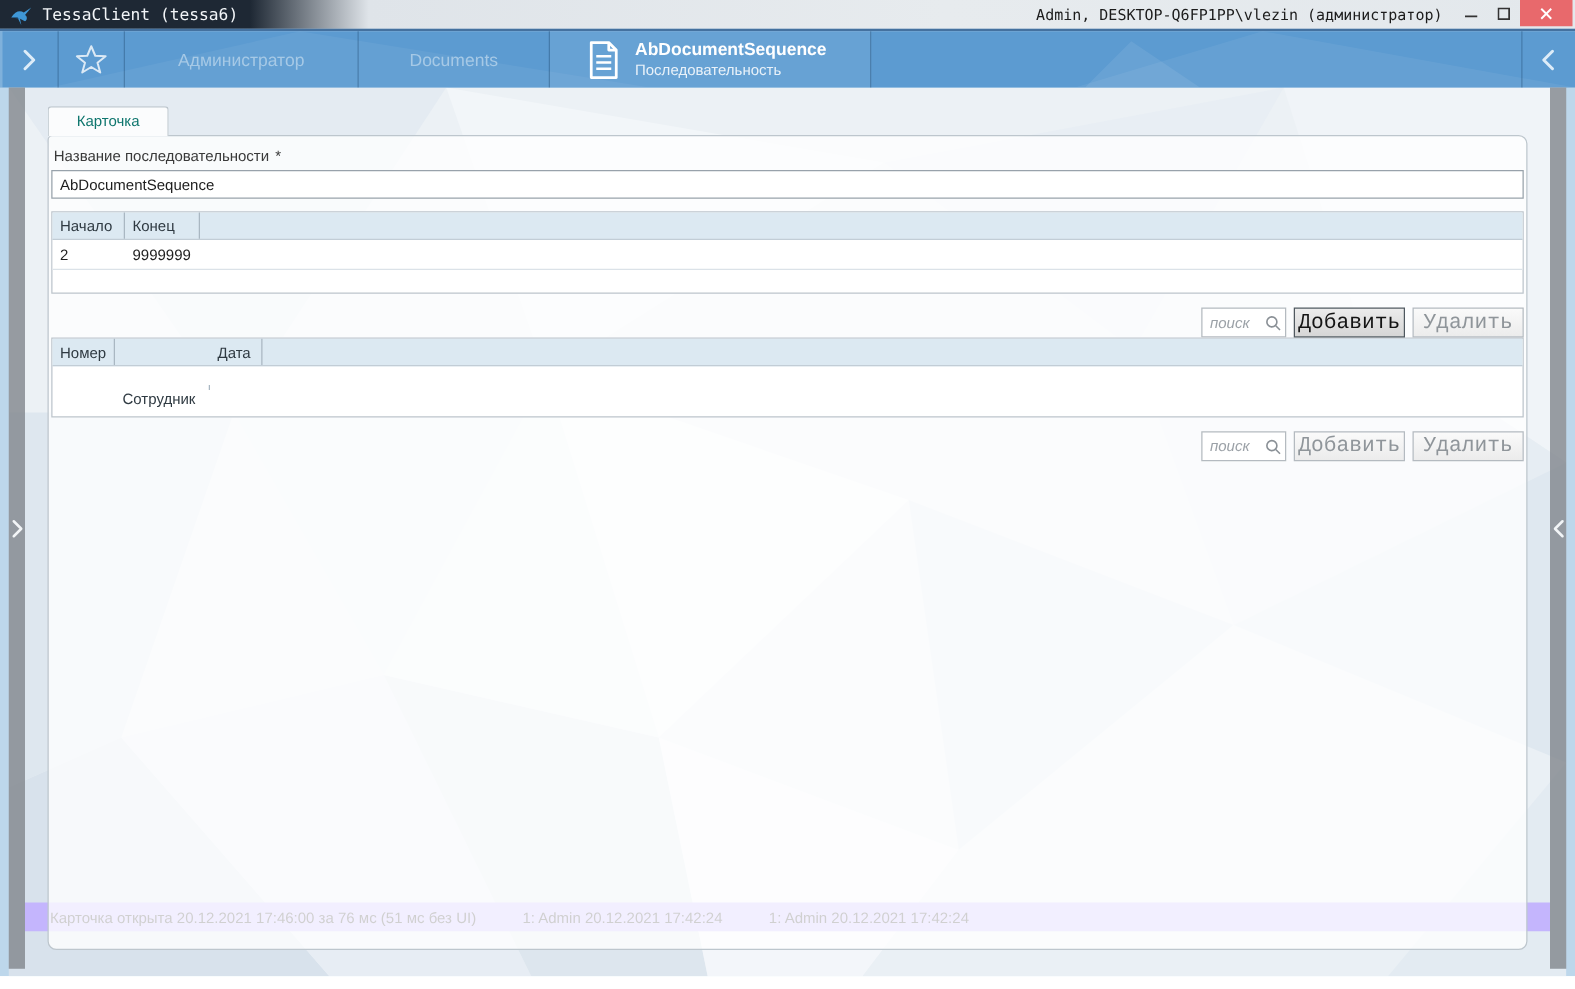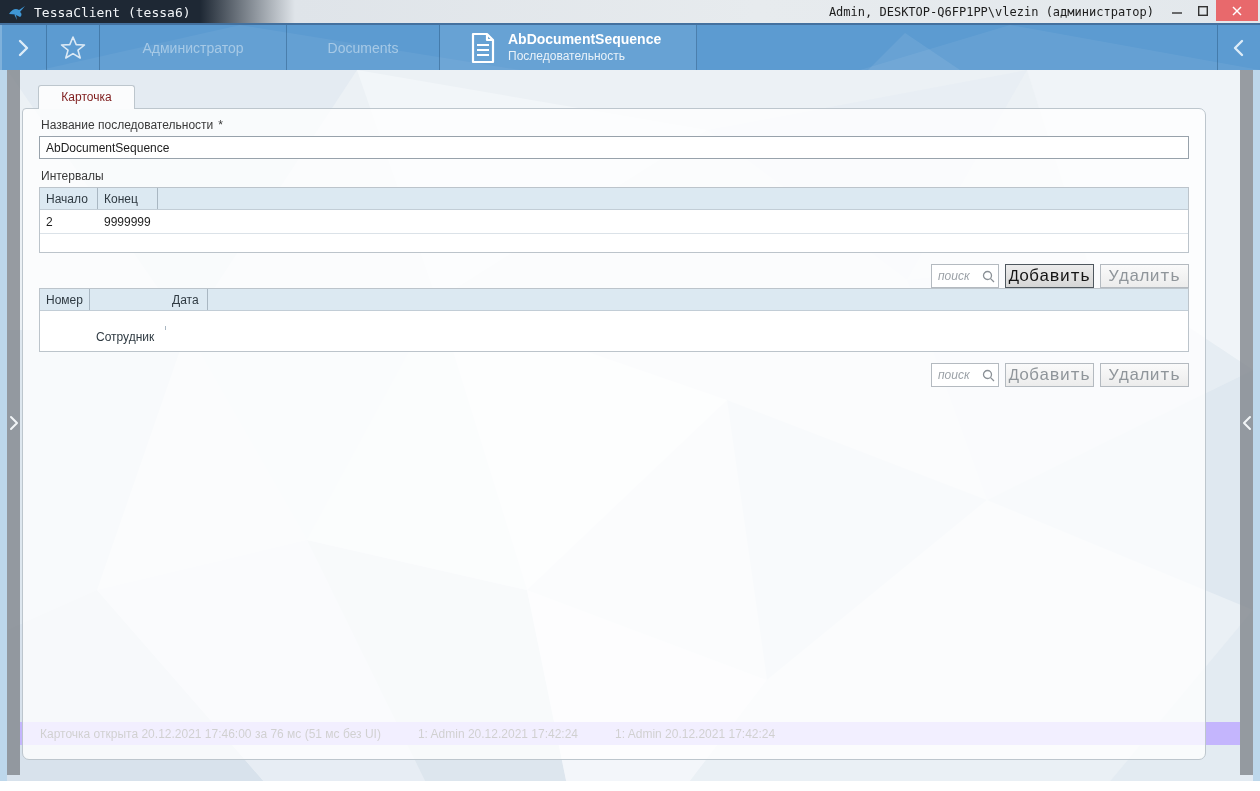--- a/index.html
+++ b/index.html
@@ -67,27 +67,27 @@
     background:rgba(125,131,137,0.78);
     display:flex;align-items:center;justify-content:center;
   }
   .side-strip.left{left:7px;}
   .side-strip.right{left:1240px;}
   
   .card-tab{
     position:absolute;left:38px;top:85px;width:97px;height:24px;z-index:3;
     background:#fbfcfd;border:1px solid #bdc6cd;border-bottom:none;
     border-radius:3px 3px 0 0;box-sizing:border-box;
-    font-size:12px;color:#7f1d1d;text-align:center;line-height:22px;
+    font-size:12px;color:#0f766e;text-align:center;line-height:22px;
   }
   .panel{
-    position:absolute;left:22px;top:108px;width:1184px;height:652px;z-index:2;
+    position:absolute;left:38px;top:108px;width:1184px;height:652px;z-index:2;
     box-sizing:border-box;border:1px solid #bdc6cd;border-radius:4px 7px 7px 7px;
     background:rgba(255,255,255,0.78);
-    padding:9px 16px;
+    padding:9px 2px;
   }
   .lbl{font-size:12px;color:#3a3a3a;margin:0 2px 4px 2px;height:14px;white-space:nowrap;}
   .lbl .req{margin-left:5px;}
   .lbl.mt{margin-top:10px;}
   .text-input{
     width:100%;height:23px;box-sizing:border-box;border:1px solid #98a2ab;
     background:#fff;font-family:"Liberation Sans",sans-serif;font-size:12px;color:#1d1d1d;
     padding:0 6px;margin:0 0 10px 0;display:block;
   }
   .tbl{border:1px solid #bcc4cb;background:rgba(255,255,255,0.92);}
@@ -234,21 +234,20 @@
     <span>Карточка</span>
   </div>
 
   <div class="panel">
 
     <div class="lbl">
       <span>Название последовательности</span><span class="req">*</span>
     </div>
     <input class="text-input" type="text" value="AbDocumentSequence" style="">
 
-    <div class="lbl">Интервалы</div>
     <div class="tbl">
       <div class="tbl-head">
         <div class="th w58">Начало</div>
         <div class="th w56">Конец</div>
         <div class="th fill"></div>
       </div>
       <div class="tr">
         <div class="td w58">2</div>
         <div class="td">9999999</div>
       </div>

